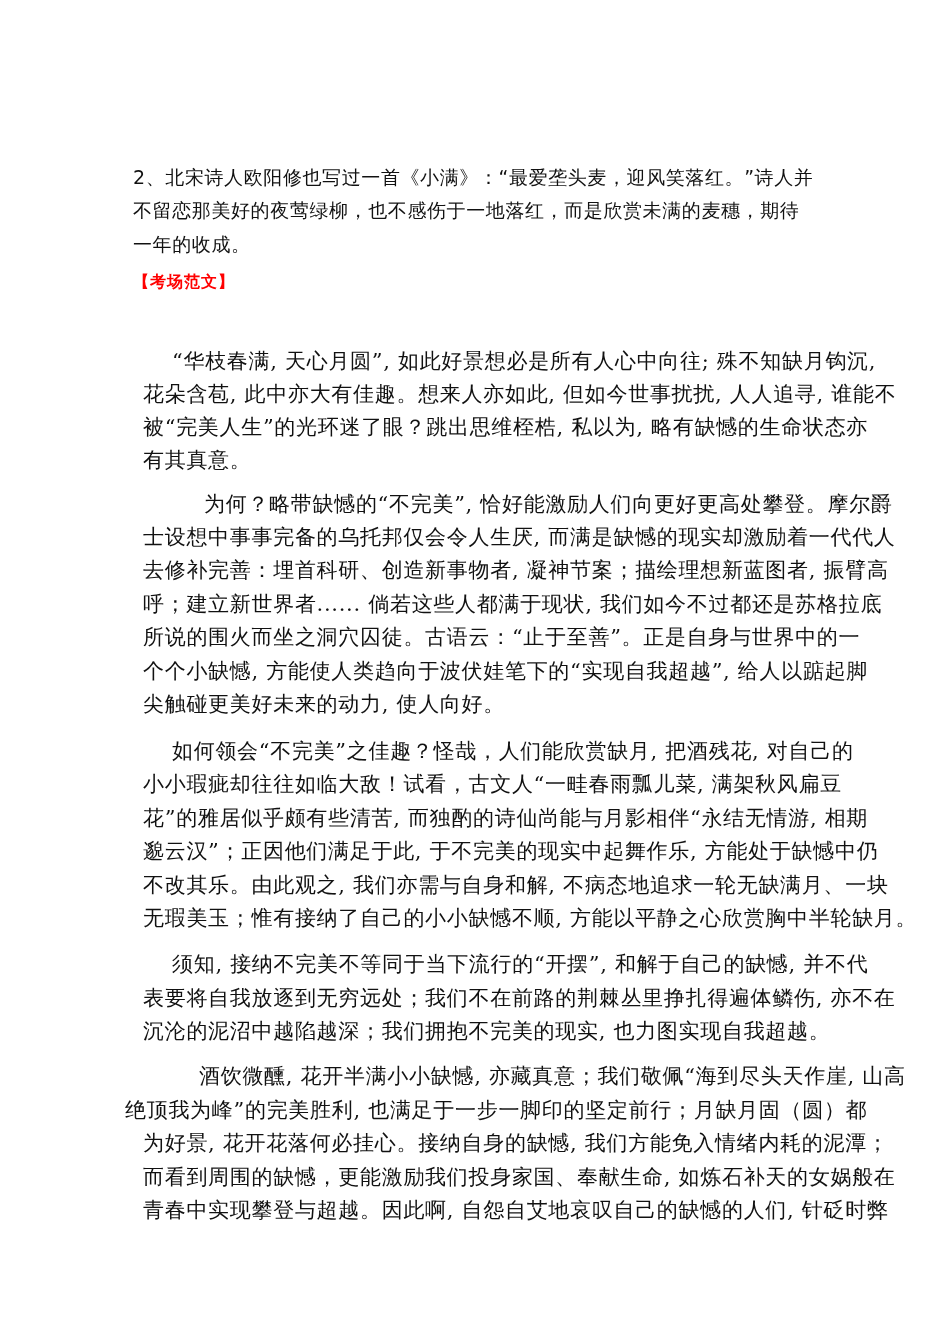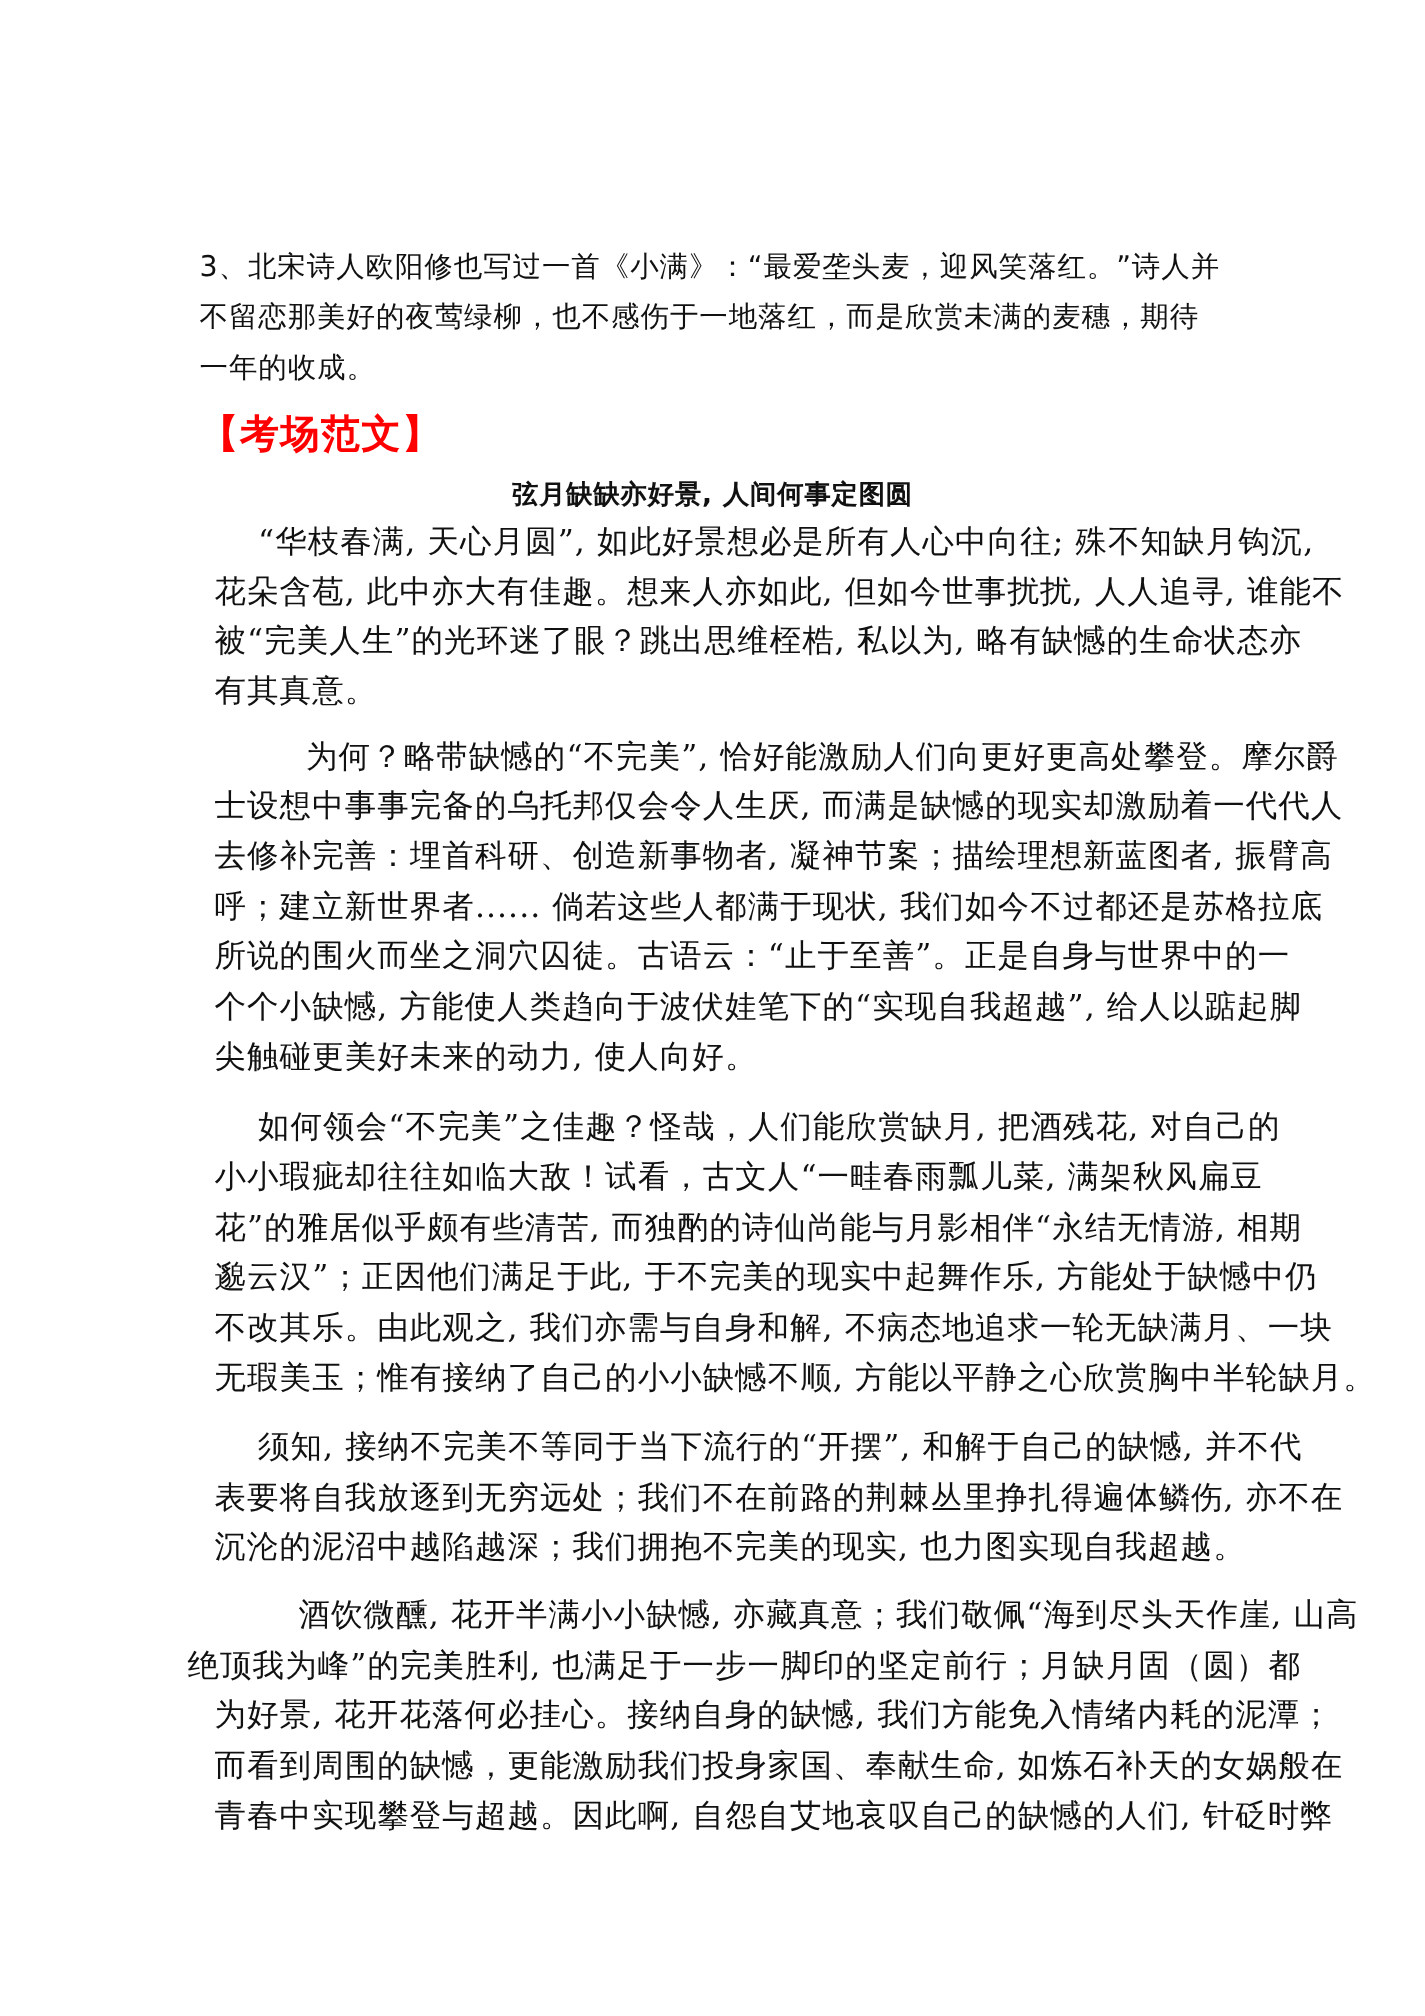--- a/index.html
+++ b/index.html
@@ -5,38 +5,37 @@
     html, body { margin: 0; padding: 0; background: #ffffff; }
     body { width: 950px; height: 1344px; position: relative; overflow: hidden; color: #111; }
     .page { position: absolute; left: 0; top: 0; width: 950px; height: 1344px; background: #fff; }
     .sans { font-family: "DejaVu Sans", "Liberation Sans", sans-serif; }
     .serif { font-family: "DejaVu Serif", "Liberation Serif", serif; }
 
     .line { position: absolute; white-space: nowrap; font-size: 19.5px; letter-spacing: 0.2px; }
     .sans-line { font-size: 19px; letter-spacing: 0.6px; }
     .serif-line { font-size: 21px; letter-spacing: 0.7px; }
 
-    .red-heading { position: absolute; left: 133px; top: 272px; color: #ff0000; font-weight: bold; font-size: 26px; letter-spacing: 1px; }
+    .red-heading { position: absolute; left: 133px; top: 272px; color: #ff0000; font-weight: bold; font-size: 16px; letter-spacing: 1px; }
     .essay-title { position: absolute; left: 0; width: 950px; text-align: center; top: 317px; font-weight: bold; font-size: 17.5px; letter-spacing: 0.6px; }
   </style>
 </head>
 <body>
 
 <div class="page">
 
 
   <div>
-    <div class="line sans sans-line" style="left:133px; top:165px;">3、北宋诗人欧阳修也写过一首《小满》：“最爱垄头麦，迎风笑落红。”诗人并</div>
+    <div class="line sans sans-line" style="left:133px; top:165px;">2、北宋诗人欧阳修也写过一首《小满》：“最爱垄头麦，迎风笑落红。”诗人并</div>
     <div class="line sans sans-line" style="left:133px; top:198px;">不留恋那美好的夜莺绿柳，也不感伤于一地落红，而是欣赏未满的麦穗，期待</div>
     <div class="line sans sans-line" style="left:133px; top:232px;">一年的收成。</div>
   </div>
 
   <div class="red-heading sans">【考场范文】</div>
 
-  <div class="essay-title sans">弦月缺缺亦好景, 人间何事定图圆</div>
 
   <div>
     <div class="line serif serif-line" style="left:172px; top:347px;">“华枝春满, 天心月圆”, 如此好景想必是所有人心中向往; 殊不知缺月钩沉,</div>
     <div class="line serif serif-line" style="left:143px; top:380px;">花朵含苞, 此中亦大有佳趣。想来人亦如此, 但如今世事扰扰, 人人追寻, 谁能不</div>
     <div class="line serif serif-line" style="left:143px; top:413px;">被“完美人生”的光环迷了眼？跳出思维桎梏, 私以为, 略有缺憾的生命状态亦</div>
     <div class="line serif serif-line" style="left:143px; top:446px;">有其真意。</div>
   </div>
 
   <div>
     <div class="line serif serif-line" style="left:172px; top:490px;margin-left:32px;">为何？略带缺憾的“不完美”, 恰好能激励人们向更好更高处攀登。摩尔爵</div>

